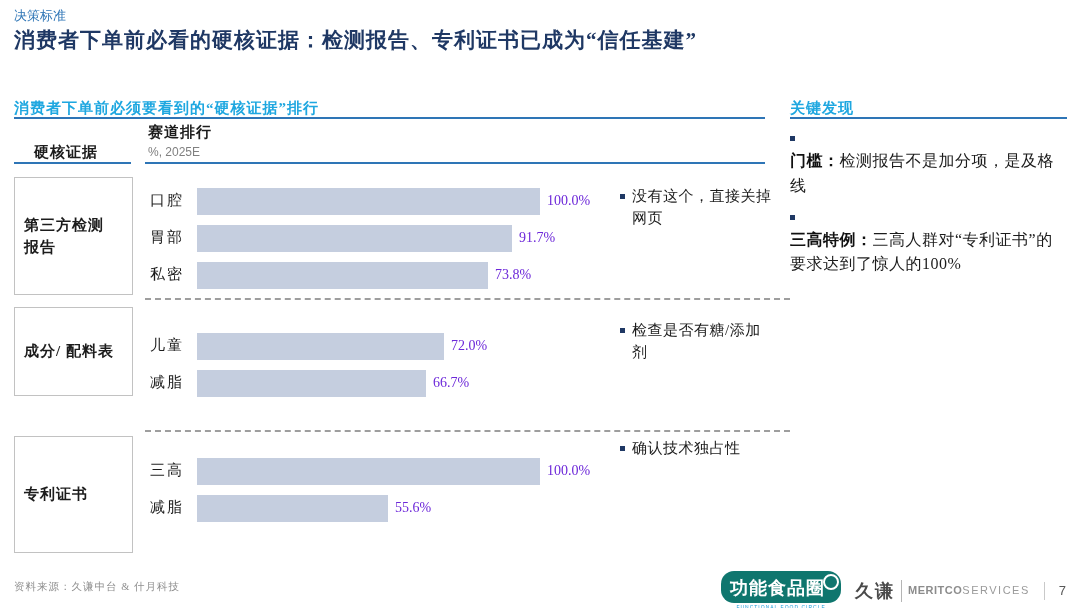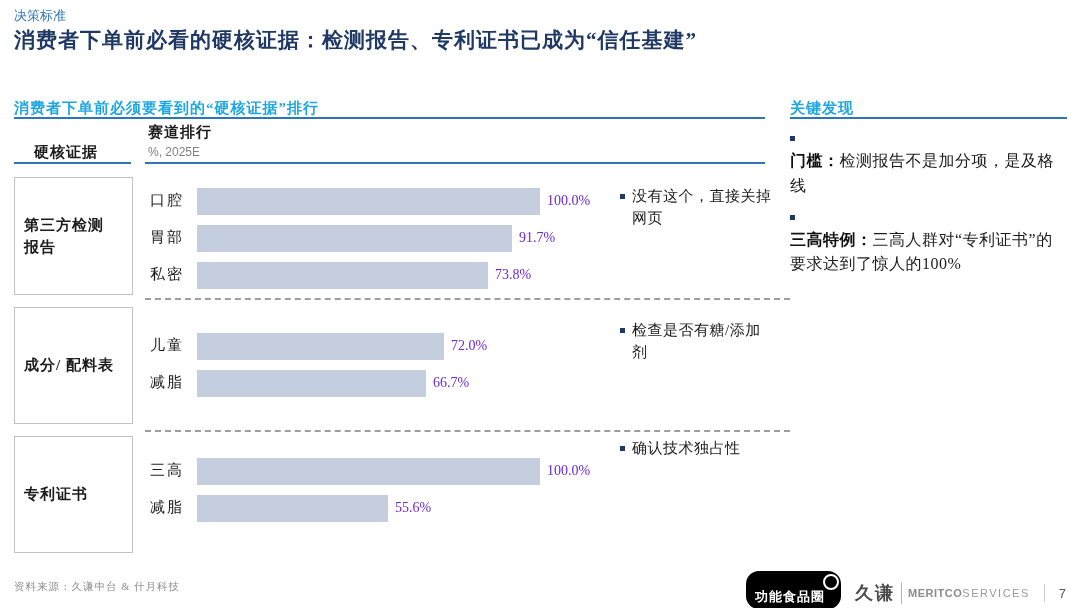--- a/index.html
+++ b/index.html
@@ -43,22 +43,22 @@
   .kf-panel { left:790px; top:128px; width:278px; display:flex; flex-direction:column; gap:8px; }
   .kf-item { display:flex; gap:8px;flex-direction:column; }
   .kf-item p { font-size:16px; color:#1c1c1c; line-height:1.55; letter-spacing:0.5px; }
   .kf-item b { color:#111; }
 
   
   .source { left:14px; top:580px; font-size:10.5px; color:#8f8f8f; letter-spacing:1px; }
   .footer-logos { right:14px; top:571px; display:flex; align-items:center; gap:14px;
                   font-family:"Liberation Sans","DejaVu Sans",sans-serif; }
   .badge-wrap { display:flex; flex-direction:column; align-items:center; }
-  .badge { position:relative; background:#000000; color:#fff; font-weight:bold; font-size:13px;
-           padding:18px 16px 3px 9px; border-radius:13px; letter-spacing:1px; line-height:1.3; }
+  .badge { position:relative; background:#0f766e; color:#fff; font-weight:bold; font-size:18px;
+           padding:6px 16px 3px 9px; border-radius:13px; letter-spacing:1px; line-height:1.3; }
   .badge .ring { position:absolute; right:2px; top:3px; width:16px; height:16px;
                  border:2px solid #ffffff; border-radius:50%; }
   .badge-caption { font-size:5px; color:#1B9CD8; letter-spacing:1px; margin-top:1px; }
   .meritco { display:flex; align-items:center; }
   .meritco .cn { font-size:18px; font-weight:bold; color:#4a4a4a; letter-spacing:2px;
                  font-family:"Liberation Serif","DejaVu Serif",serif; }
   .meritco .vline { width:1px; height:22px; background:#b5b5b5; margin:0 6px; }
   .meritco .en { display:flex; line-height:1.05; }
   .meritco .en .l1 { font-size:11px; font-weight:bold; color:#8c8c8c; letter-spacing:0.5px; }
   .meritco .en .l2 { font-size:11px; color:#9a9a9a; letter-spacing:1.5px; }
@@ -93,21 +93,21 @@
       <div class="abs cat-label" style="top: 228px;">胃部</div>
       <div class="abs bar" style="left: 197px; top: 225px; width: 315px;"></div>
       <div class="abs val-label" style="left: 519px; top: 230px;">91.7%</div>
       <div class="abs cat-label" style="top: 265px;">私密</div>
       <div class="abs bar" style="left: 197px; top: 262px; width: 291px;"></div>
       <div class="abs val-label" style="left: 495px; top: 267px;">73.8%</div>
       <div class="abs note" style="top: 186px;">
         <span class="sq"></span>
         <p>没有这个，直接关掉网页</p>
       </div>
-      <div class="abs evidence-box" style="top: 307px; height: 117px;">
+      <div class="abs evidence-box" style="top: 307px; height: 89px;">
         <span>成分/ 配料表</span>
       </div>
       <div class="abs cat-label" style="top: 336px;">儿童</div>
       <div class="abs bar" style="left: 197px; top: 333px; width: 247px;"></div>
       <div class="abs val-label" style="left: 451px; top: 338px;">72.0%</div>
       <div class="abs cat-label" style="top: 373px;">减脂</div>
       <div class="abs bar" style="left: 197px; top: 370px; width: 229px;"></div>
       <div class="abs val-label" style="left: 433px; top: 375px;">66.7%</div>
       <div class="abs note" style="top: 320px;">
         <span class="sq"></span>

